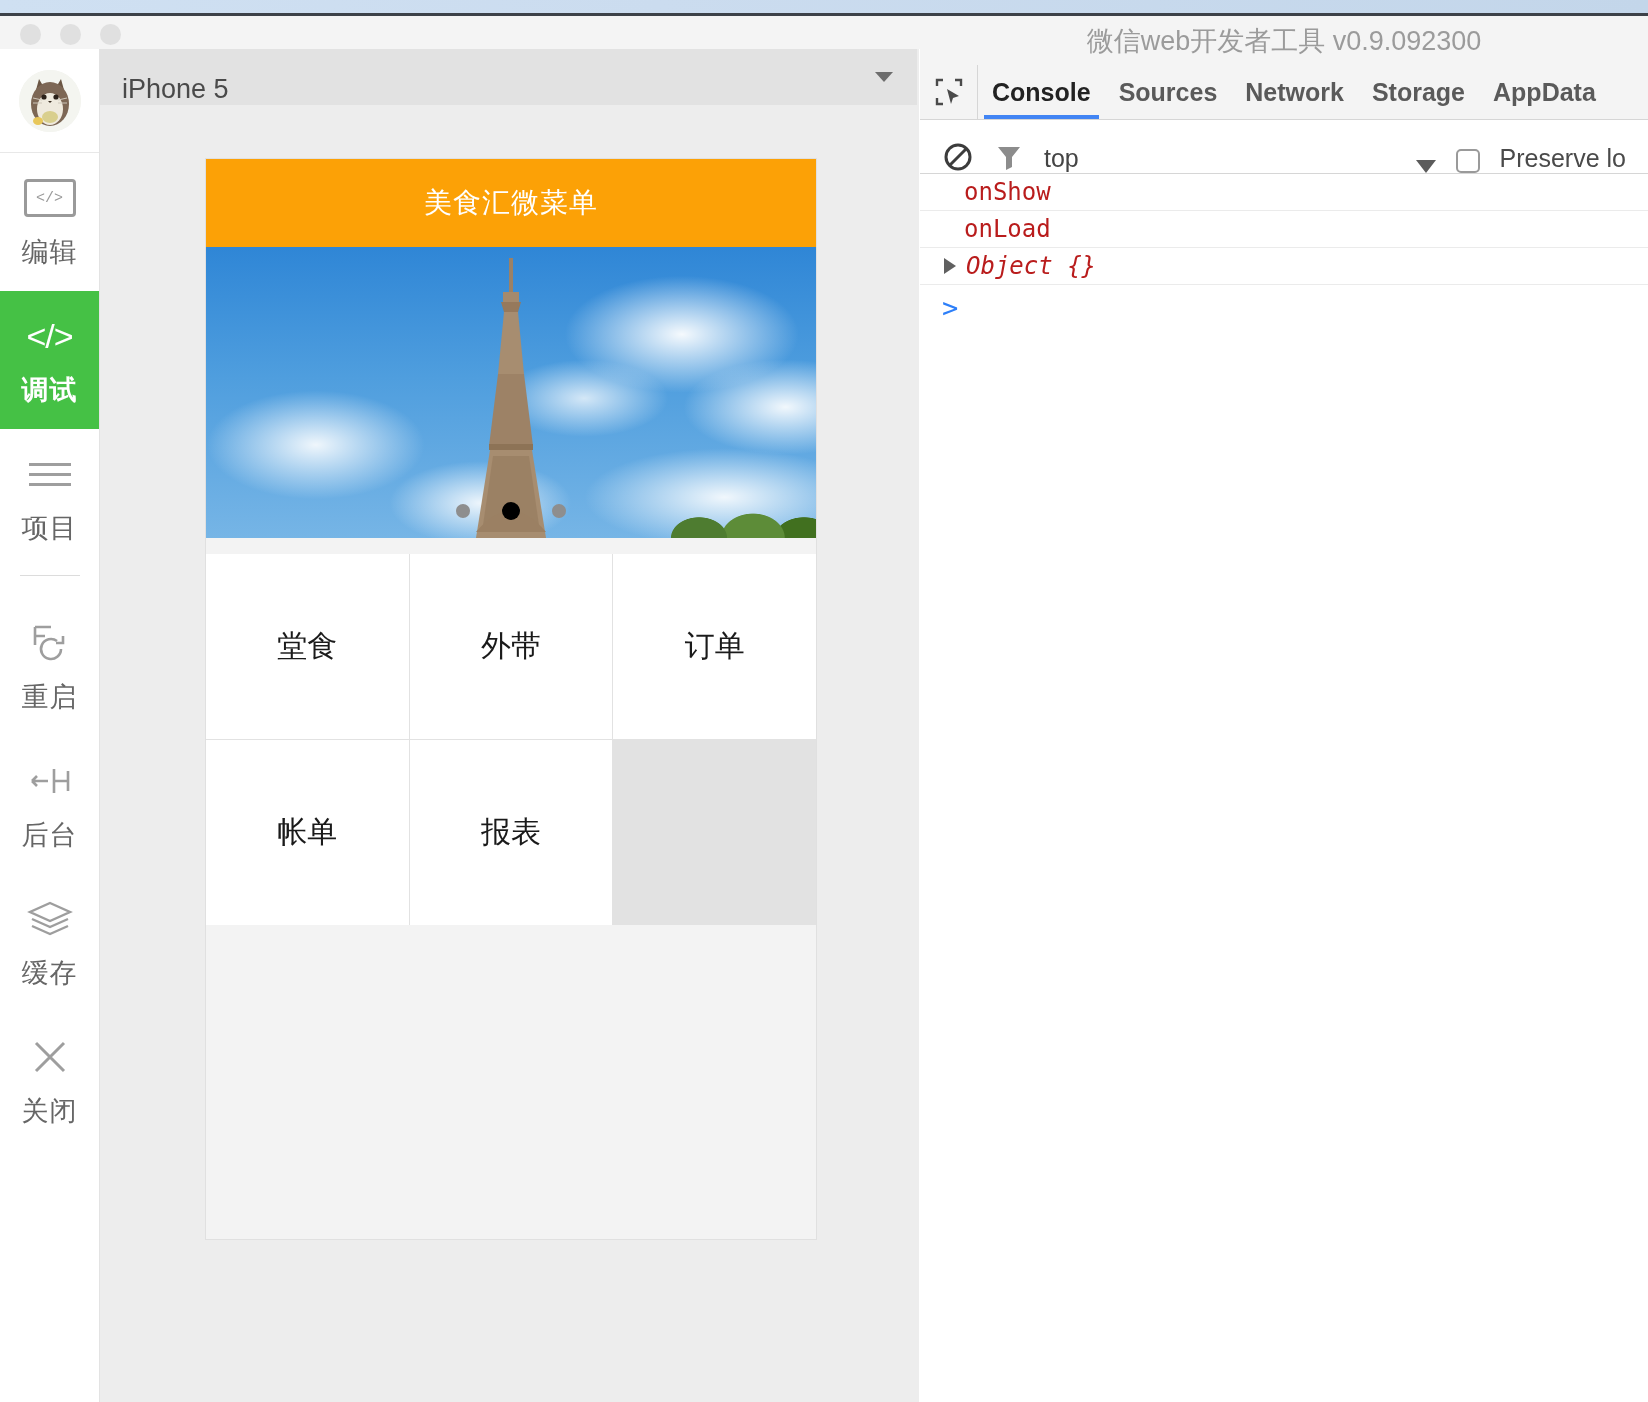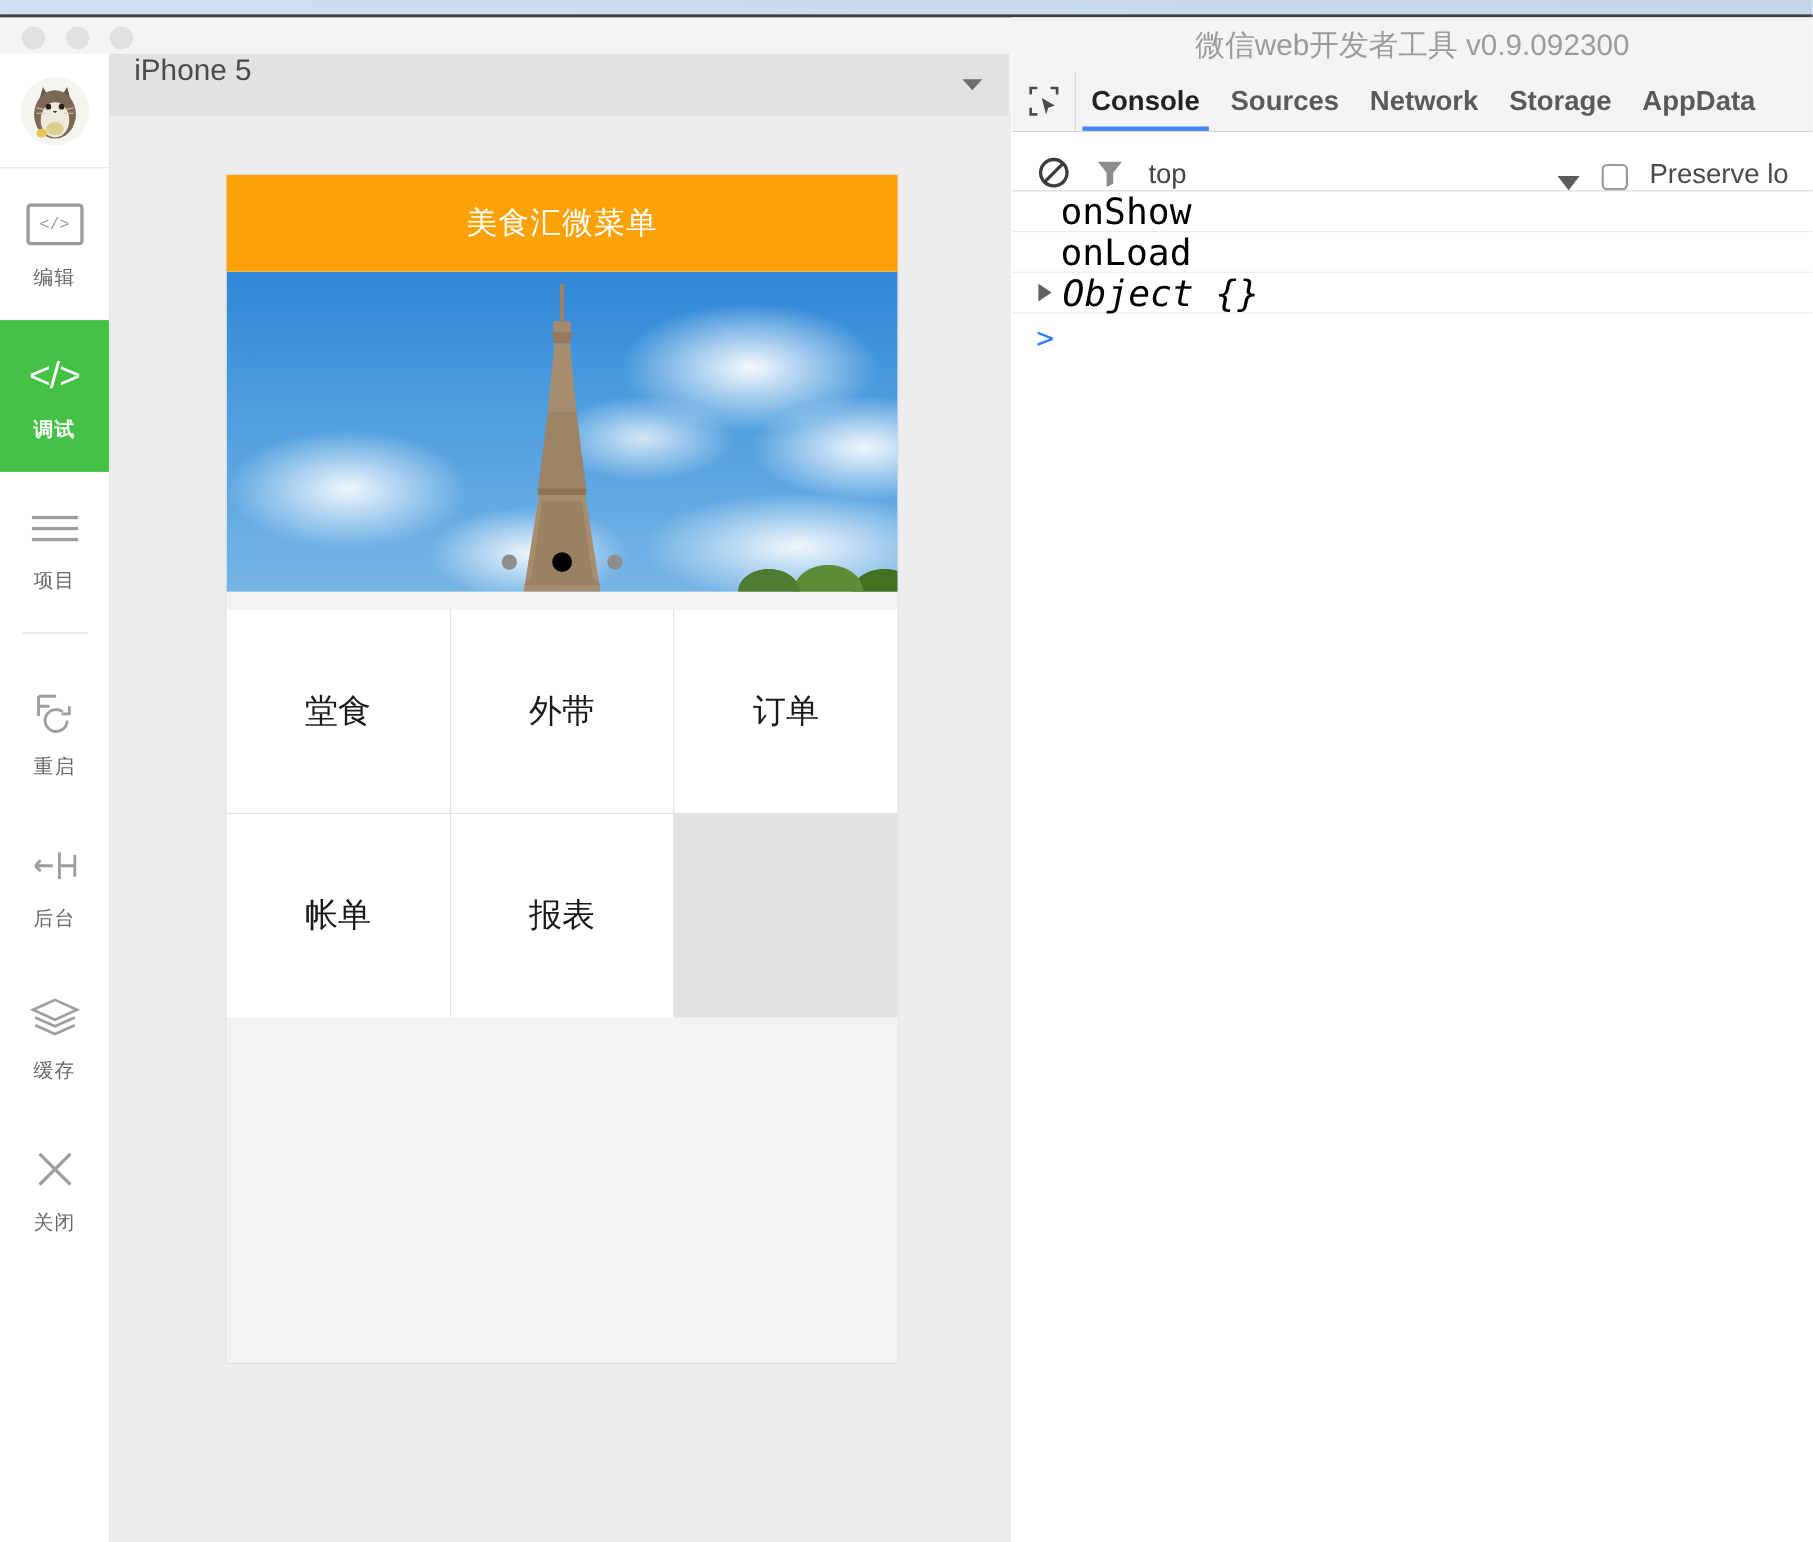--- a/index.html
+++ b/index.html
@@ -42,21 +42,21 @@
   .avatar {
     width: 62px; height: 62px; border-radius: 50%;
     background: #f2f3ee; overflow: hidden; position: relative;
   }
   .rail-item {
     height: 138px; display: flex; flex-direction: column;
     align-items: center; justify-content: center; gap: 12px;
     color: #666; cursor: default;
   }
   .rail-item.active { background: #45c145; color: #ffffff; }
-  .rail-label { font-size: 18px; letter-spacing: 1px; }
+  .rail-label { font-size: 27px; letter-spacing: 1px; }
   .rail-item.active .rail-label { font-weight: bold; }
   .rail-icon { height: 48px; display: flex; align-items: center; justify-content: center; }
   .rail-divider { width: 60px; height: 1px; background: #dcdcdc; margin: 8px auto 0; }
   .rail-spacer { height: 22px; }
 
   .icon-editbox {
     width: 52px; height: 38px; border: 3px solid #9a9a9a; border-radius: 4px;
     display: flex; align-items: center; justify-content: center;
     font-size: 15px; color: #9a9a9a; font-family: "Liberation Mono", monospace;
   }
@@ -68,21 +68,21 @@
   .icon-hamburger span { display: block; width: 42px; height: 3px; background: #9e9e9e; }
 
   
   .sim-panel {
     position: absolute; left: 100px; top: 49px; width: 819px; height: 1353px;
     background: #ededed;
   }
   .sim-toolbar { display: flex; height: 56px; background: #ededed; }
   .select-box {
     flex: 1; background: #e2e2e2; border-right: 2px solid #ededed;
-    display: flex; align-items: flex-start; padding: 0 22px;
+    display: flex; align-items: flex-end; padding: 0 22px;
     font-size: 27px; color: #4a4a4a; position: relative;
   }
   .caret {
     position: absolute; right: 24px; top: 50%; transform: translateY(-50%);
     width: 0; height: 0; border-left: 9px solid transparent;
     border-right: 9px solid transparent; border-top: 10px solid #6d6d6d;
   }
 
   
   .phone {
@@ -167,21 +167,21 @@
   .ctx-caret {
     margin-left: auto; width: 0; height: 0; border-left: 10px solid transparent;
     border-right: 10px solid transparent; border-top: 13px solid #5b5b5b;
   }
   .pres-check {
     width: 24px; height: 24px; border: 2px solid #9a9a9a; border-radius: 5px; background: #fff;
   }
   .pres-text { font-size: 25px; color: #4a4a4a; white-space: nowrap; }
   .log-row {
     height: 37px; display: flex; align-items: center; padding-left: 44px;
-    border-bottom: 1px solid #ebebeb; font-size: 33px; color: #000000;
+    border-bottom: 1px solid #ebebeb; font-size: 24px; color: #b91c1c;
     font-family: "DejaVu Sans Mono", "Liberation Mono", monospace;
   }
   .log-row.obj { font-style: italic; padding-left: 24px; gap: 10px; }
   .tri {
     width: 0; height: 0; border-top: 8px solid transparent;
     border-bottom: 8px solid transparent; border-left: 12px solid #606060;
   }
   .prompt-row {
     height: 44px; display: flex; align-items: center; padding-left: 22px;
     font-size: 27px; color: #2d7ff9; font-family: "DejaVu Sans Mono", monospace;

